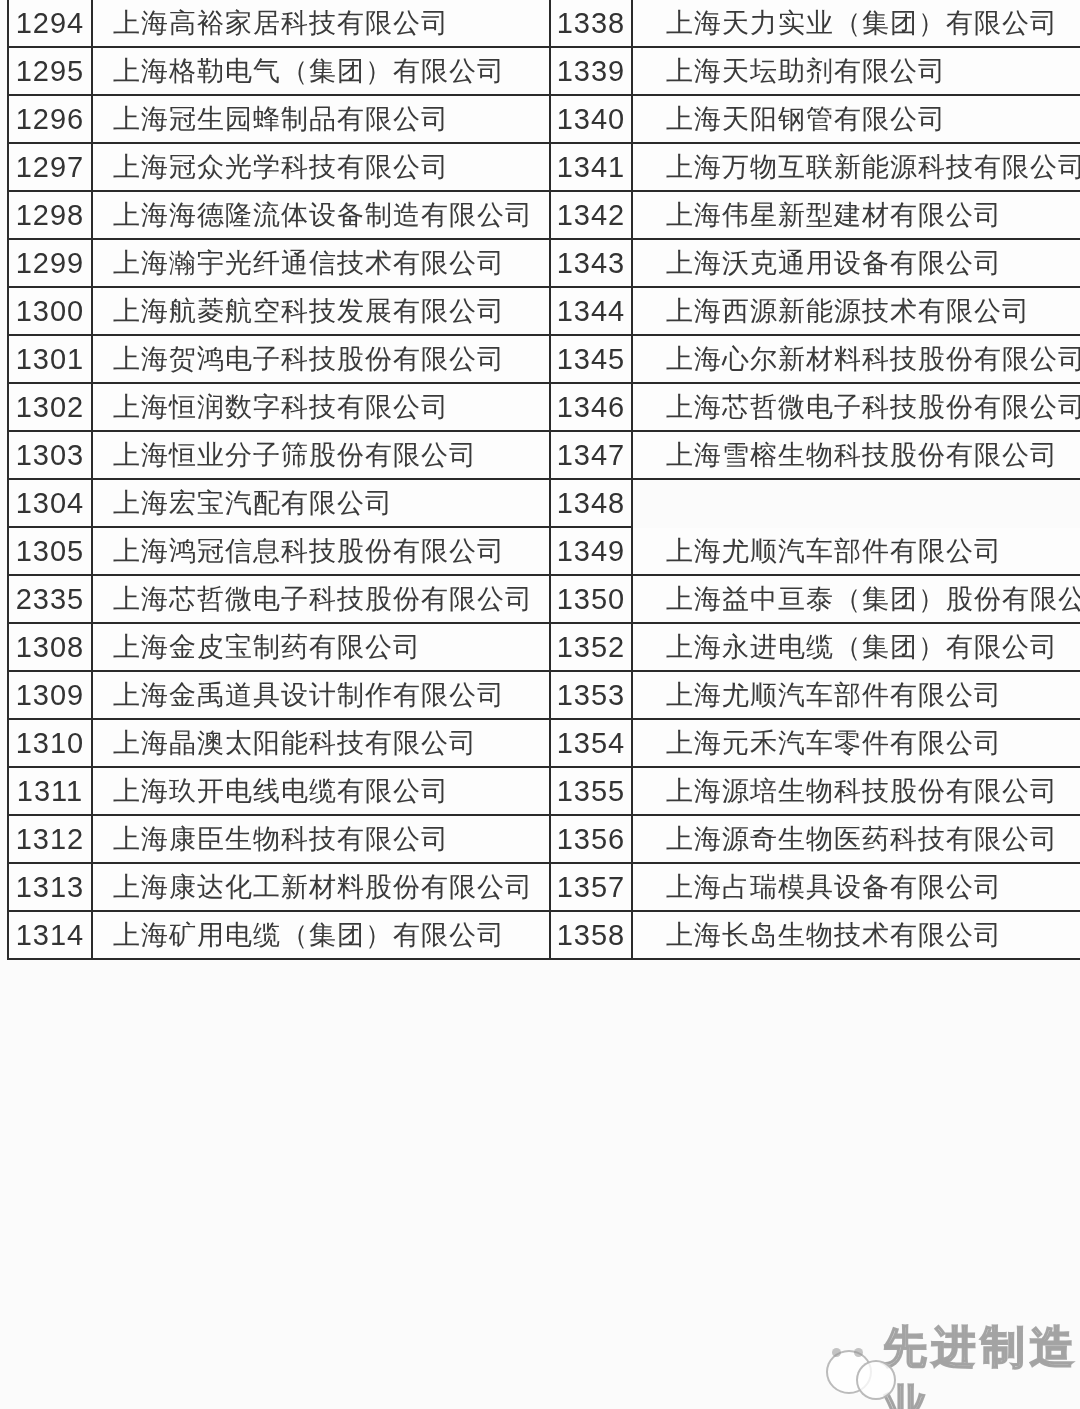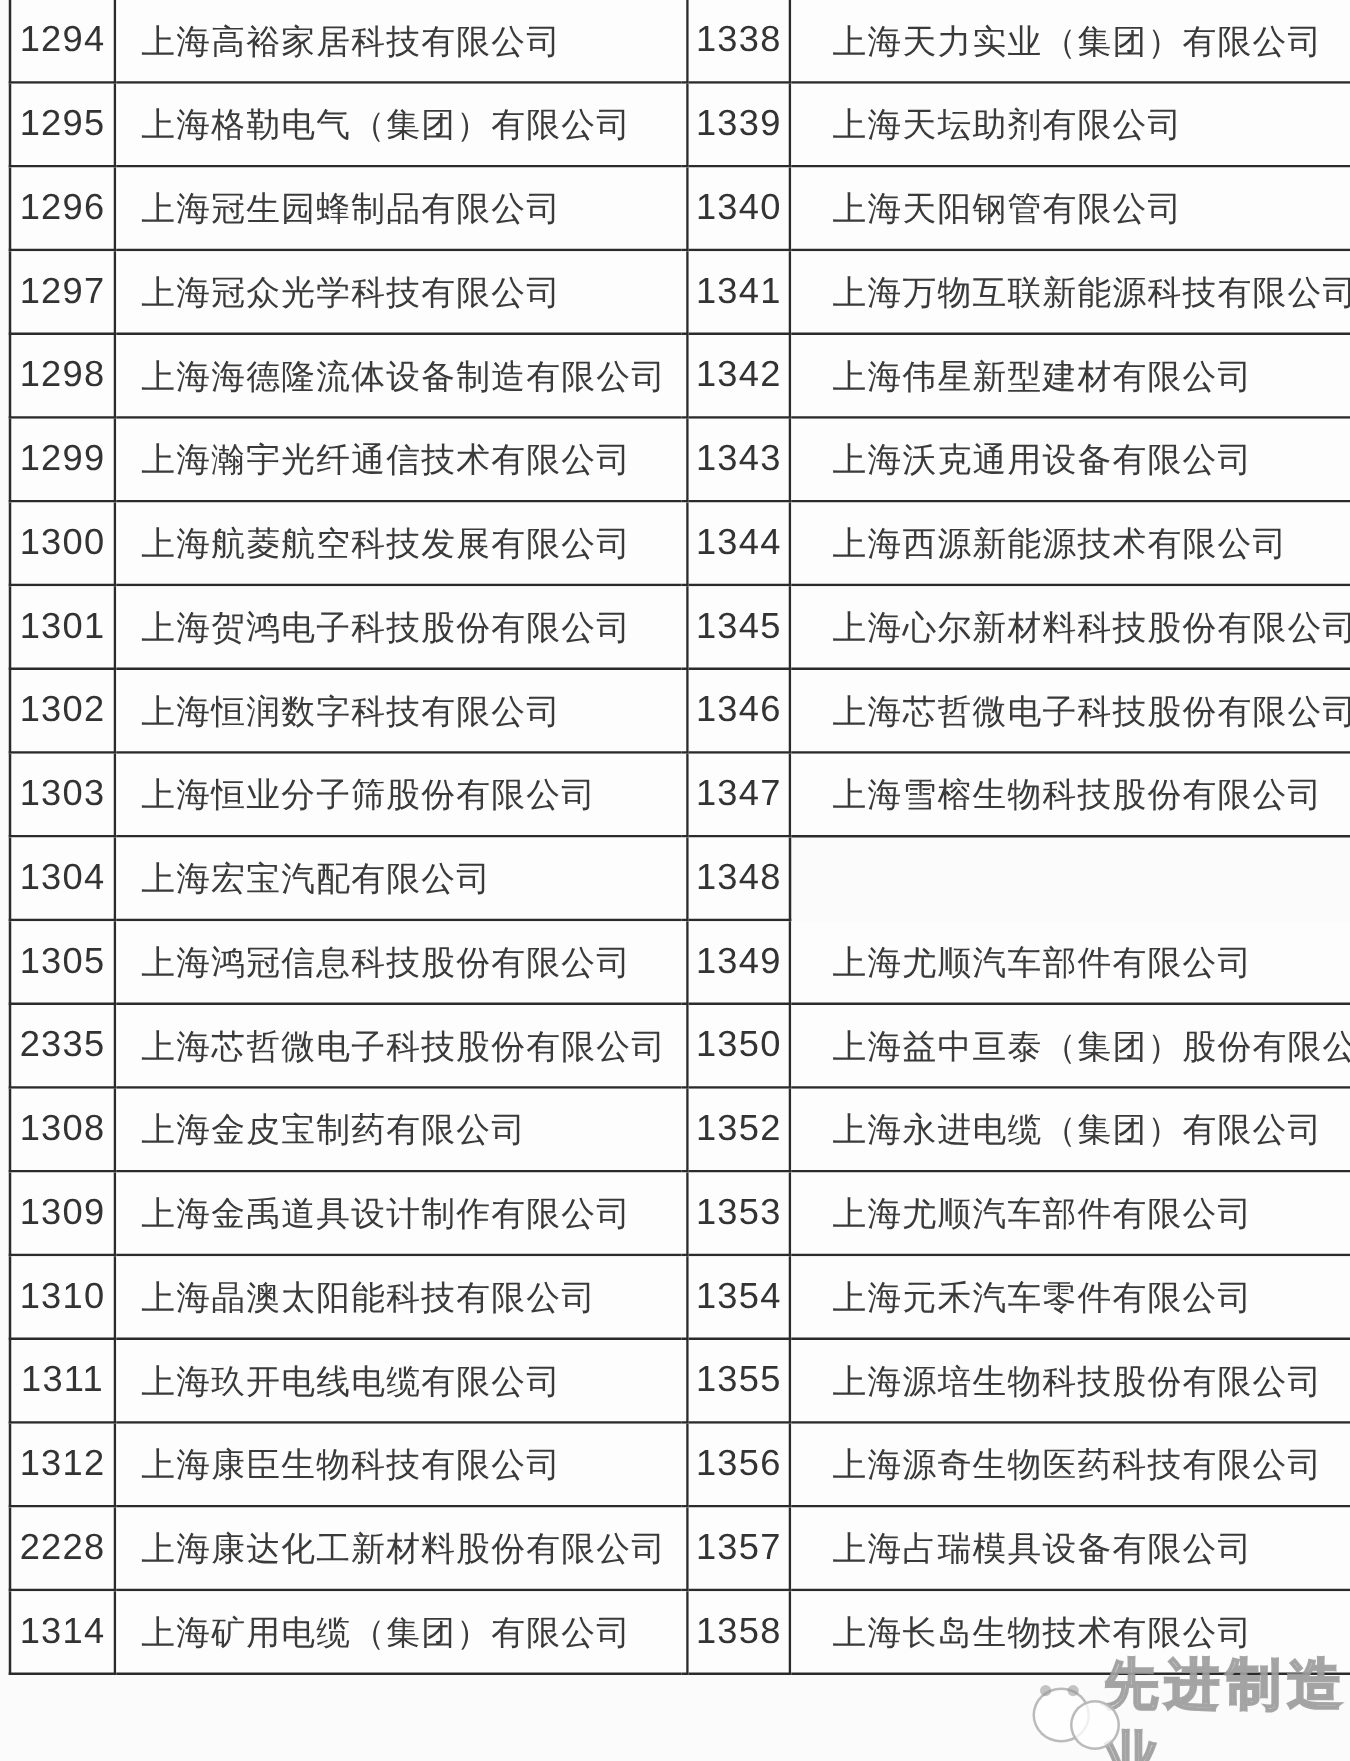--- a/index.html
+++ b/index.html
@@ -12,21 +12,21 @@
   }
   .page { width:1080px; height:1409px; position:relative; }
   .table {
     margin-left:7px;
     display:flex;
     flex-direction:column;
   }
   .row {
     display:grid;
     grid-template-columns:86px 452px 6px 82px auto;
-    height:67px;
+    height:48px;
   }
   .cell {
     border-bottom:2px solid #2b2b2b;
     display:flex;
     align-items:center;
     overflow:hidden;
     white-space:nowrap;
     background:#fdfdfd;
   }
   .num1 { border-left:2px solid #2b2b2b; border-right:2px solid #2b2b2b; }
@@ -228,21 +228,21 @@
 
     <div class="row">
       <div class="cell num num1">1312</div>
       <div class="cell name name1">上海康臣生物科技有限公司</div>
       <div class="cell gap"></div>
       <div class="cell num num2">1356</div>
       <div class="cell name name2">上海源奇生物医药科技有限公司</div>
     </div>
 
     <div class="row">
-      <div class="cell num num1">2228</div>
+      <div class="cell num num1">1313</div>
       <div class="cell name name1">上海康达化工新材料股份有限公司</div>
       <div class="cell gap"></div>
       <div class="cell num num2">1357</div>
       <div class="cell name name2">上海占瑞模具设备有限公司</div>
     </div>
 
     <div class="row">
       <div class="cell num num1">1314</div>
       <div class="cell name name1">上海矿用电缆（集团）有限公司</div>
       <div class="cell gap"></div>

